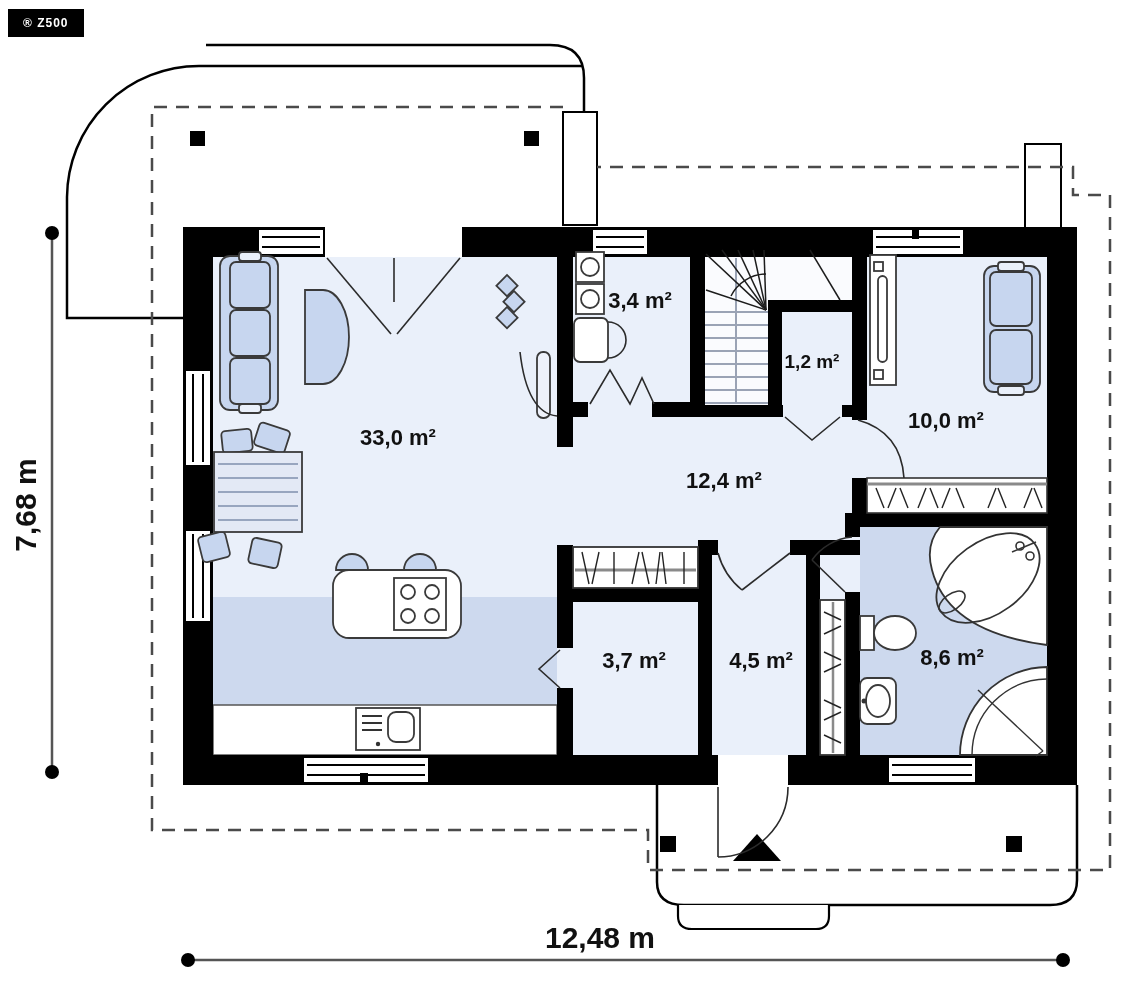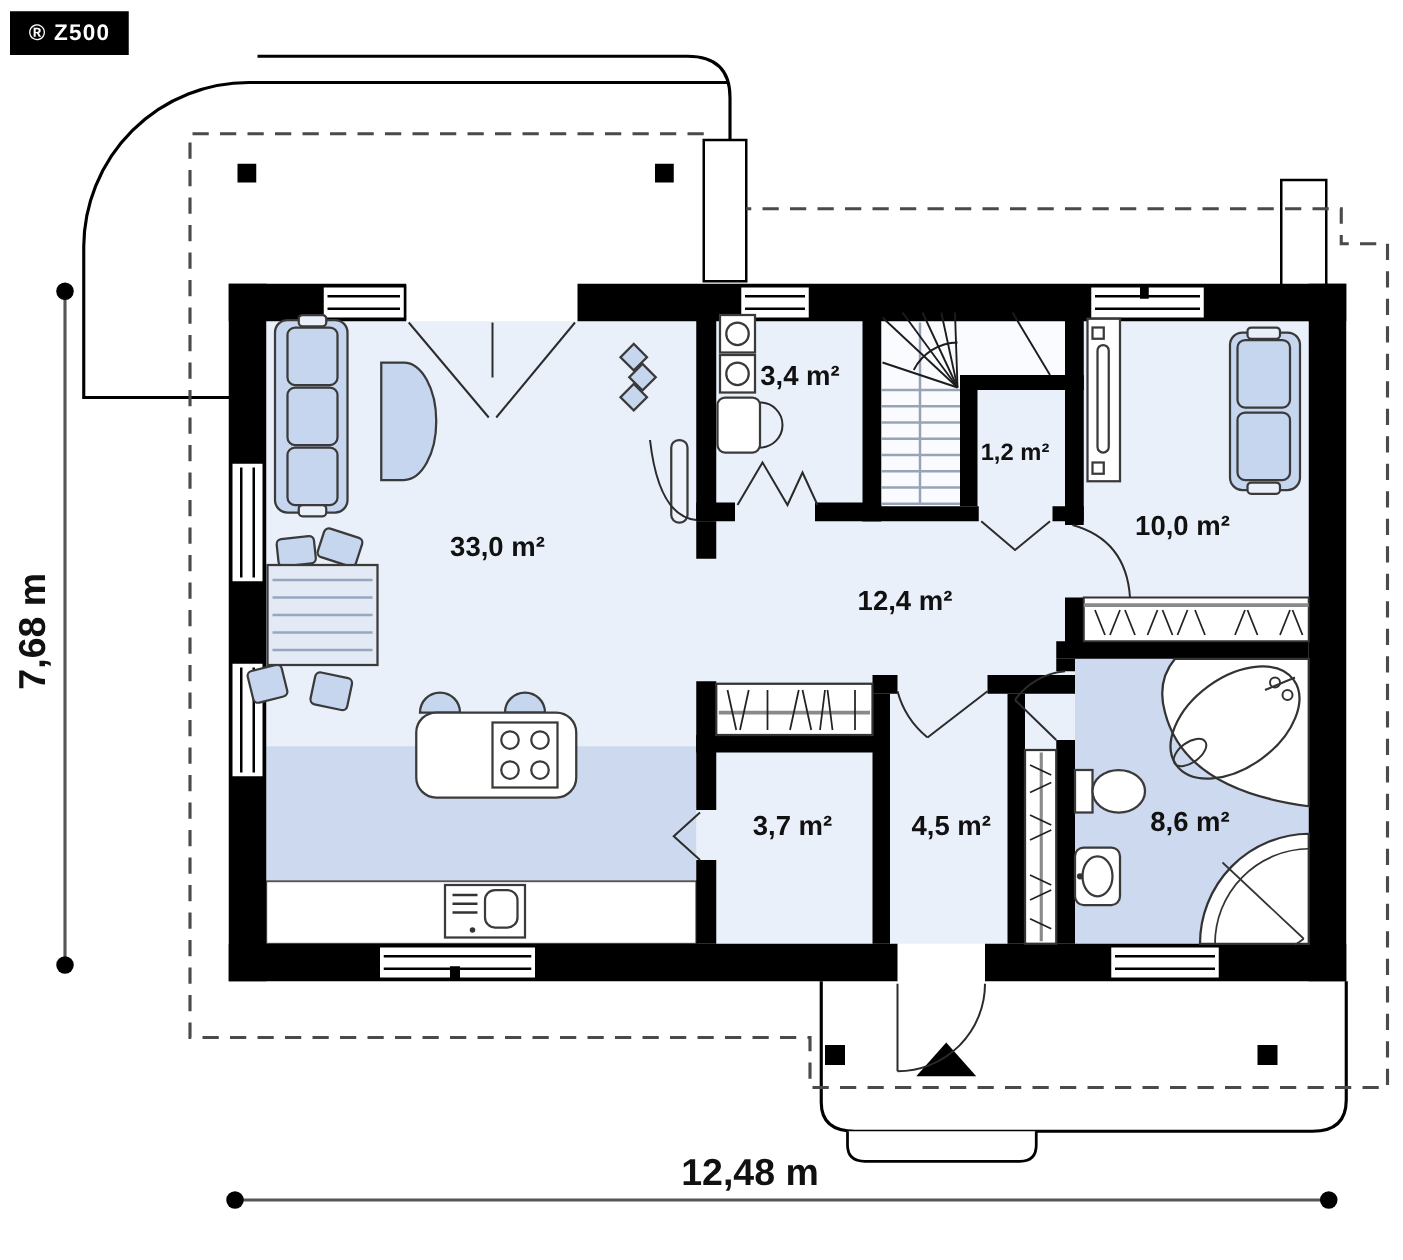--- a/index.html
+++ b/index.html
@@ -1,19 +1,19 @@
 <!DOCTYPE html>
 <html><head>
 <meta charset="utf-8">
 <style>
   html,body{margin:0;padding:0;background:#fff;}
   #stage{position:relative;width:1122px;height:1008px;background:#ffffff;overflow:hidden;
          font-family:"Liberation Sans",sans-serif;}
   #logo{position:absolute;left:8px;top:9px;background:#000;color:#fff;
-        font-size:18px;font-weight:bold;padding:7px 15px;letter-spacing:1px;}
+        font-size:12px;font-weight:bold;padding:7px 15px;letter-spacing:1px;}
   svg text{font-family:"Liberation Sans",sans-serif;}
   .roomlbl{font-size:22px;font-weight:bold;fill:#111;}
   .roomlbl.small{font-size:19px;}
   .dimlbl{font-size:30px;font-weight:bold;fill:#111;}
   .wall{fill:#000;}
   .winrect{fill:#fff;stroke:#000;stroke-width:2;}
   .winline{stroke:#000;stroke-width:2;}
   .furn{stroke:#3a3a3a;stroke-width:1.8;}
   .doorarc{fill:none;stroke:#2b2b2b;stroke-width:1.6;}
   .hatch{stroke:#222;stroke-width:1.4;}

